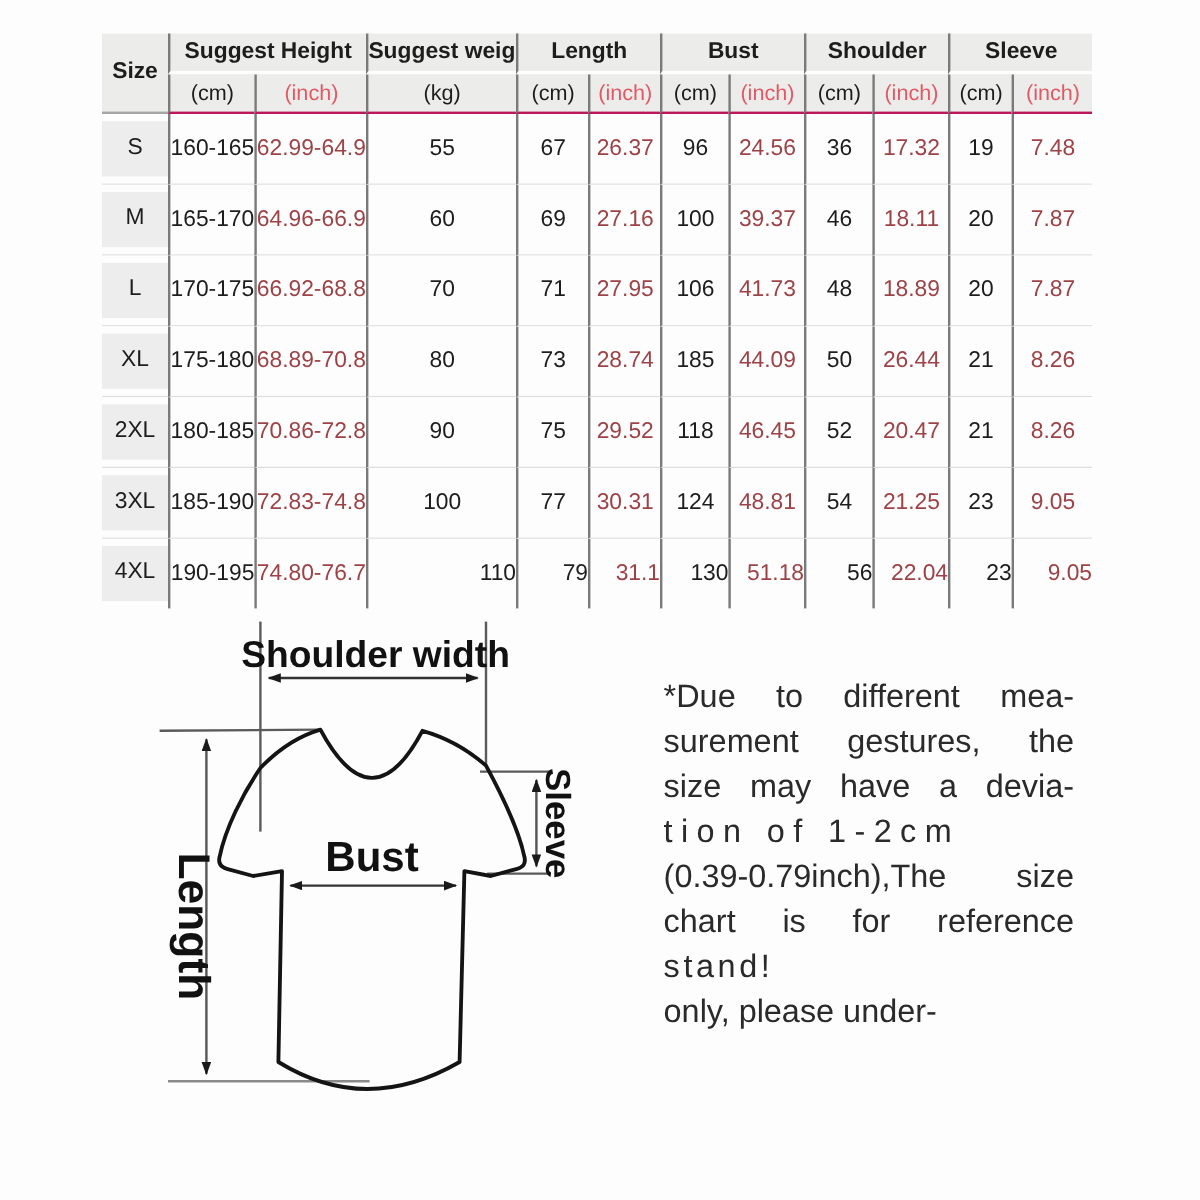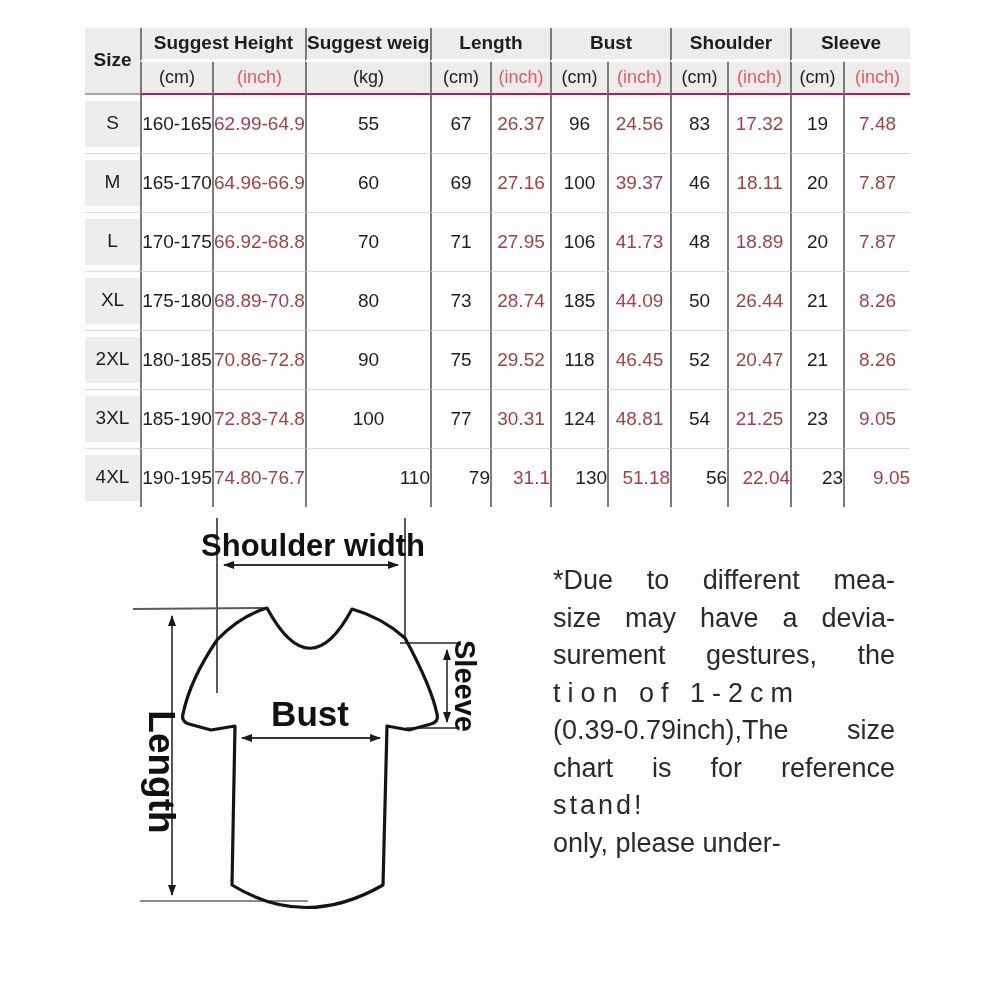--- a/index.html
+++ b/index.html
@@ -90,21 +90,21 @@
       <td class="size-col">
           <div class="chip">S</div>
         </td>
       <td class="vb">160-165</td>
       <td class="vb red">62.99-64.96</td>
       <td class="vb">55</td>
       <td class="vb">67</td>
       <td class="vb red">26.37</td>
       <td class="vb">96</td>
       <td class="vb red">24.56</td>
-      <td class="vb">83</td>
+      <td class="vb">36</td>
       <td class="vb red">17.32</td>
       <td class="vb">19</td>
       <td class="vb red">7.48</td>
     </tr>
     <tr>
       <td class="size-col">
           <div class="chip">M</div>
         </td>
       <td class="vb">165-170</td>
       <td class="vb red">64.96-66.92</td>
@@ -238,20 +238,20 @@
   <line x1="347" y1="140" x2="347" y2="212" stroke="#555" stroke-width="2" marker-start="url(#arr)" marker-end="url(#arr)"></line>
 
   <text x="213" y="46" text-anchor="middle" font-size="31" font-weight="600" fill="#111">Shoulder width</text>
   <text x="49" y="262" text-anchor="middle" font-size="37" font-weight="600" fill="#111" transform="rotate(90 49 262)">Length</text>
   <text x="210" y="216" text-anchor="middle" font-size="35" font-weight="600" fill="#111">Bust</text>
   <text x="365" y="186" text-anchor="middle" font-size="29" font-weight="600" fill="#111" transform="rotate(90 365 176)">Sleeve</text>
 </svg>
 
 <div class="disclaimer">
   <div>*Due to different mea-</div>
+  <div>surement gestures, the</div>
   <div>size may have a devia-</div>
-  <div>surement gestures, the</div>
   <div>tion of 1-2cm</div>
   <div>(0.39-0.79inch),The size</div>
   <div>chart is for reference</div>
   <div>stand!</div>
   <div>only, please under-</div>
 </div>
 
 </body></html>

